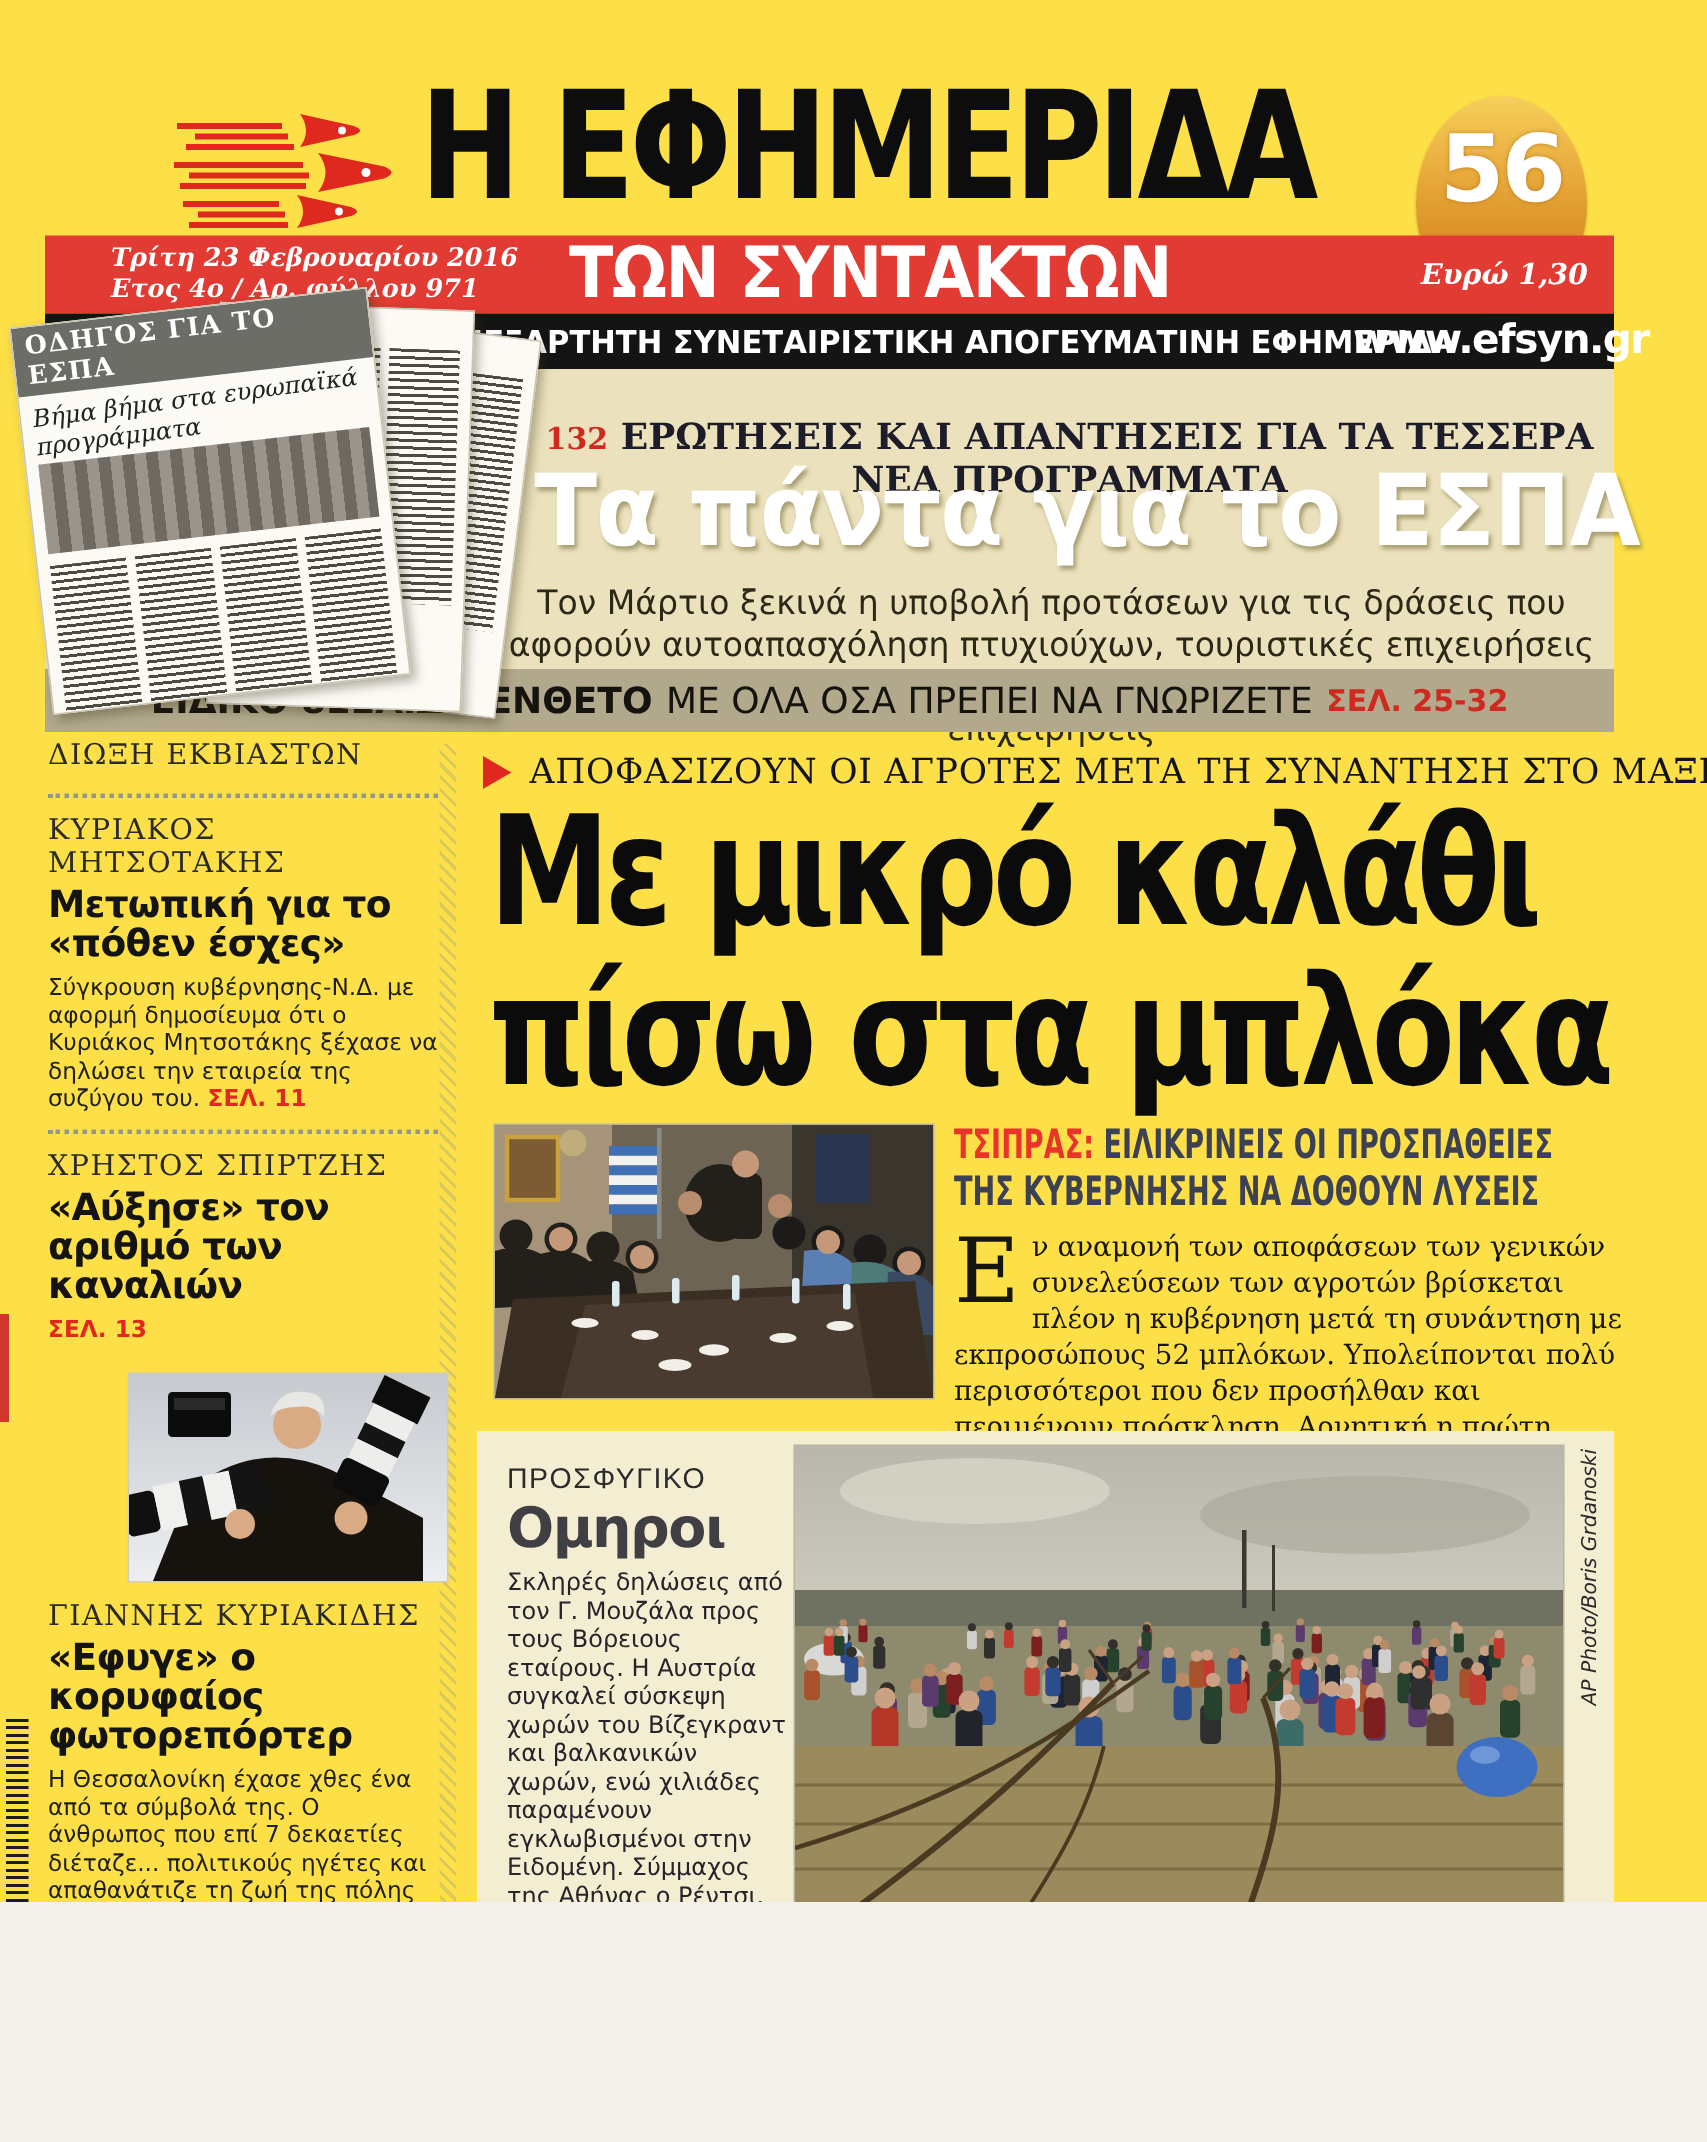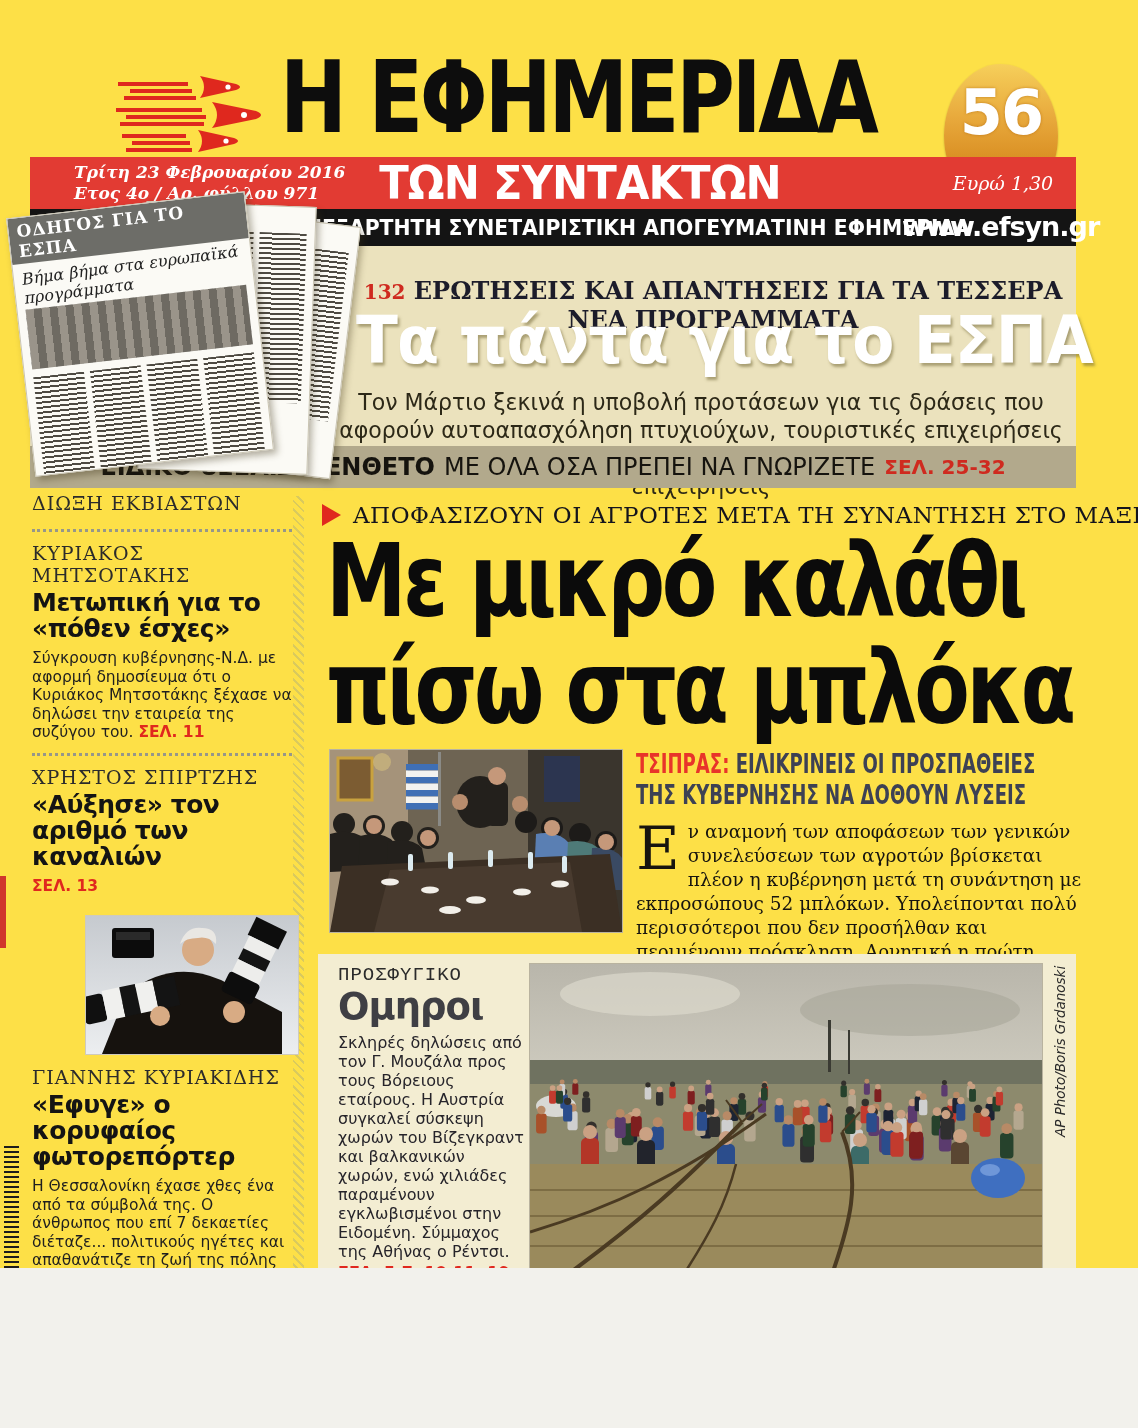--- a/index.html
+++ b/index.html
@@ -20,21 +20,21 @@
                 justify-content:center;font-size:16px;font-weight:bold;letter-spacing:1px;padding-top:3px;}
 
   
   .redband{position:absolute;left:30px;top:157px;width:1046px;height:52px;background:#e23b33;}
   .date-block{position:absolute;left:44px;top:5px;color:#fff;font-weight:bold;font-style:italic;
               font-family:"DejaVu Serif","Liberation Serif",serif;font-size:17px;line-height:21px;}
   .subtitle{position:absolute;left:270px;top:-2px;width:560px;text-align:center;color:#fff;
             font-size:47px;font-weight:bold;letter-spacing:-1px;transform:scaleX(.92);
             transform-origin:center top;white-space:nowrap;}
   .price{position:absolute;left:900px;top:15px;width:146px;text-align:center;color:#fff;
-         font-weight:normal;font-style:italic;font-family:"DejaVu Serif","Liberation Serif",serif;font-size:19px;}
+         font-weight:bold;font-style:italic;font-family:"DejaVu Serif","Liberation Serif",serif;font-size:19px;}
   .blackband{position:absolute;left:30px;top:209px;width:1046px;height:37px;background:#141414;}
   .tagline{position:absolute;left:250px;top:7px;width:620px;text-align:center;color:#fff;
            font-weight:bold;font-size:21px;letter-spacing:0;transform:scaleX(.97);white-space:nowrap;}
   .website{position:absolute;left:872px;top:2px;width:174px;text-align:center;color:#fff;
            font-weight:bold;font-size:27px;letter-spacing:-1px;}
 
   
   .espa{position:absolute;left:30px;top:246px;width:1046px;height:242px;background:#ebe2bd;}
   .espa-kicker{position:absolute;left:320px;top:30px;width:726px;text-align:center;
                font-family:"DejaVu Serif","Liberation Serif",serif;font-weight:bold;font-size:24px;color:#1c1c2a;}
@@ -93,21 +93,21 @@
   .lead-sub{position:absolute;left:636px;top:748px;width:660px;font-weight:bold;font-size:27px;
             line-height:31px;color:#3d4154;transform:scaleX(.67);transform-origin:left top;letter-spacing:0;}
   .lead-sub .red{color:#e8342a;}
   .lead-body{position:absolute;left:636px;top:820px;width:446px;
              font-family:"DejaVu Serif","Liberation Serif",serif;font-size:18.5px;line-height:24px;color:#17150f;}
   .dropcap{float:left;font-size:60px;line-height:48px;padding:4px 8px 0 0;font-family:"DejaVu Serif","Liberation Serif",serif;}
 
   
   .refpanel{position:absolute;left:318px;top:954px;width:758px;height:338px;background:#f3edd2;}
   .ref-text{position:absolute;left:20px;top:8px;width:192px;}
-  .ref-kicker{font-family:Liberation Mono, monospace;font-size:19px;letter-spacing:1px;color:#2b2b2b;margin:2px 0 2px;}
+  .ref-kicker{font-family:Liberation Sans, sans-serif;font-size:19px;letter-spacing:1px;color:#2b2b2b;margin:14px 0 2px;}
   .ref-head{font-size:37px;line-height:37px;font-weight:bold;color:#3f3f44;margin:0 0 8px;letter-spacing:-1px;}
   .ref-body{font-size:16px;line-height:19px;color:#26242a;margin:0;}
   .ref-pages{color:#e0281e;font-weight:bold;font-size:16px;margin-top:2px;}
   .ref-photo{position:absolute;left:212px;top:10px;width:512px;height:316px;box-shadow:0 0 0 1px #b9b39f;}
   .ref-credit{position:absolute;right:4px;top:12px;height:310px;width:20px;
               writing-mode:vertical-rl;transform:rotate(180deg);font-style:italic;
               font-size:13.5px;color:#2a2a2a;text-align:right;}
 
   
   .bottomstrip{position:absolute;left:30px;top:1318px;width:1046px;height:52px;background:#0f0f0f;

